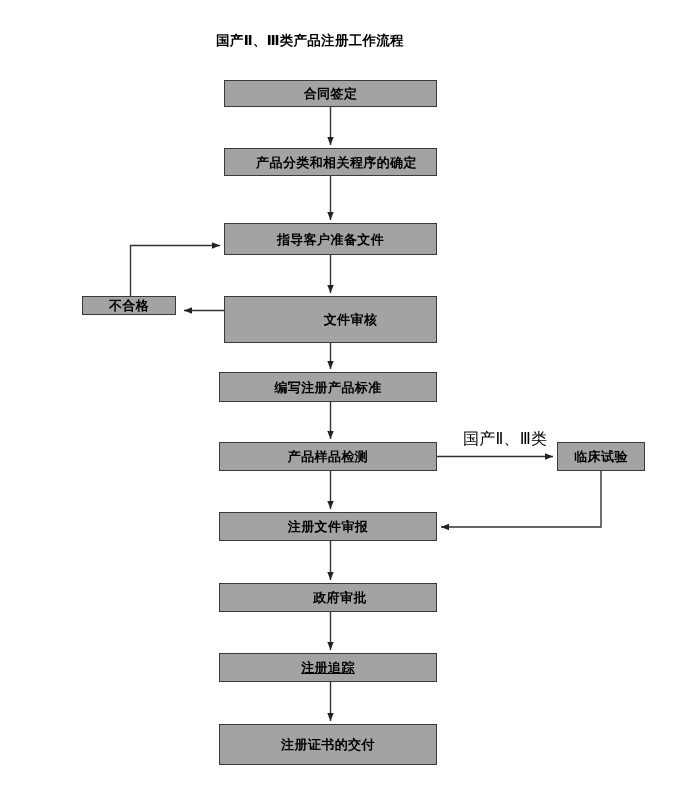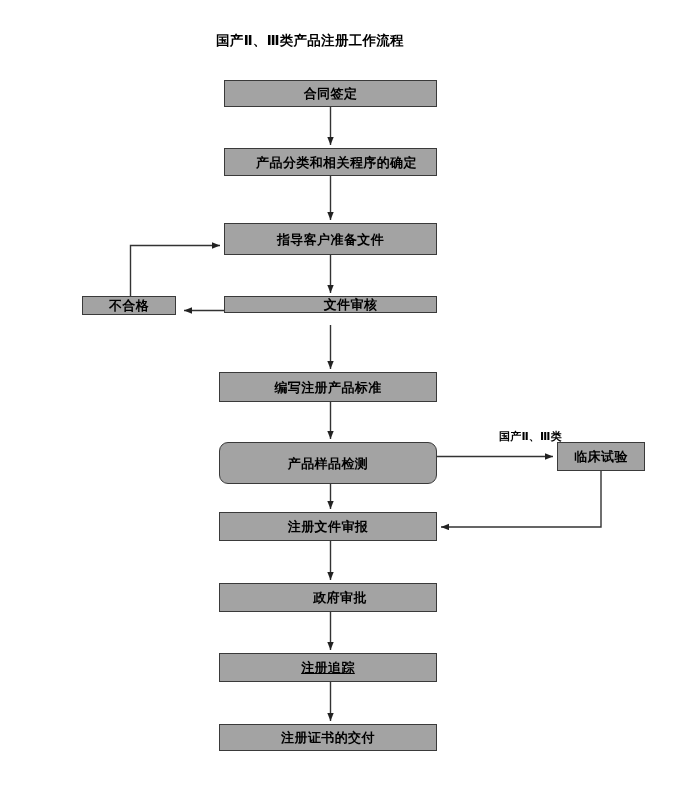--- a/index.html
+++ b/index.html
@@ -38,26 +38,25 @@
     font-weight: bold;
     color: #000000;
     letter-spacing: 0.4px;
     line-height: 1;
   }
   .node .label {
     pointer-events: none;
   }
   .edge-label {
     position: absolute;
-    font-size: 11px;
-    font-weight: bold;
+    font-size: 16px;
+    font-weight: normal;
     color: #000000;
     white-space: nowrap;
     letter-spacing: 0.2px;
-    margin-left: 36px;
   }
   #edges {
     position: absolute;
     left: 0;
     top: 0;
     width: 700px;
     height: 807px;
     pointer-events: none;
   }
 </style>
@@ -109,45 +108,45 @@
   </div>
 
   <div class="node" style="left:224px; top:148px; width:213px; height:28px;padding-left:12px;">
     <span class="label">产品分类和相关程序的确定</span>
   </div>
 
   <div class="node" style="left:224px; top:223px; width:213px; height:32px;">
     <span class="label">指导客户准备文件</span>
   </div>
 
-  <div class="node" style="left:224px; top:296px; width:213px; height:17px;padding-left:40px;">
+  <div class="node" style="left:224px; top:296px; width:213px; height:47px;padding-left:40px;">
     <span class="label">文件审核</span>
   </div>
 
   <div class="node" style="left:219px; top:372px; width:218px; height:30px;">
     <span class="label">编写注册产品标准</span>
   </div>
 
-  <div class="node" style="left:219px; top:442px; width:218px; height:42px;border-radius:9px;">
+  <div class="node" style="left:219px; top:442px; width:218px; height:29px;">
     <span class="label">产品样品检测</span>
   </div>
 
   <div class="node" style="left:219px; top:512px; width:218px; height:29px;">
     <span class="label">注册文件审报</span>
   </div>
 
   <div class="node" style="left:219px; top:583px; width:218px; height:29px;padding-left:24px;">
     <span class="label">政府审批</span>
   </div>
 
   <div class="node" style="left:219px; top:653px; width:218px; height:29px;text-decoration:underline;">
     <span class="label">注册追踪</span>
   </div>
 
-  <div class="node" style="left:219px; top:724px; width:218px; height:27px;">
+  <div class="node" style="left:219px; top:724px; width:218px; height:41px;">
     <span class="label">注册证书的交付</span>
   </div>
 
   <div class="node" style="left:82px; top:296px; width:94px; height:19px;">
     <span class="label">不合格</span>
   </div>
 
   <div class="node" style="left:557px; top:442px; width:88px; height:29px;">
     <span class="label">临床试验</span>
   </div>

